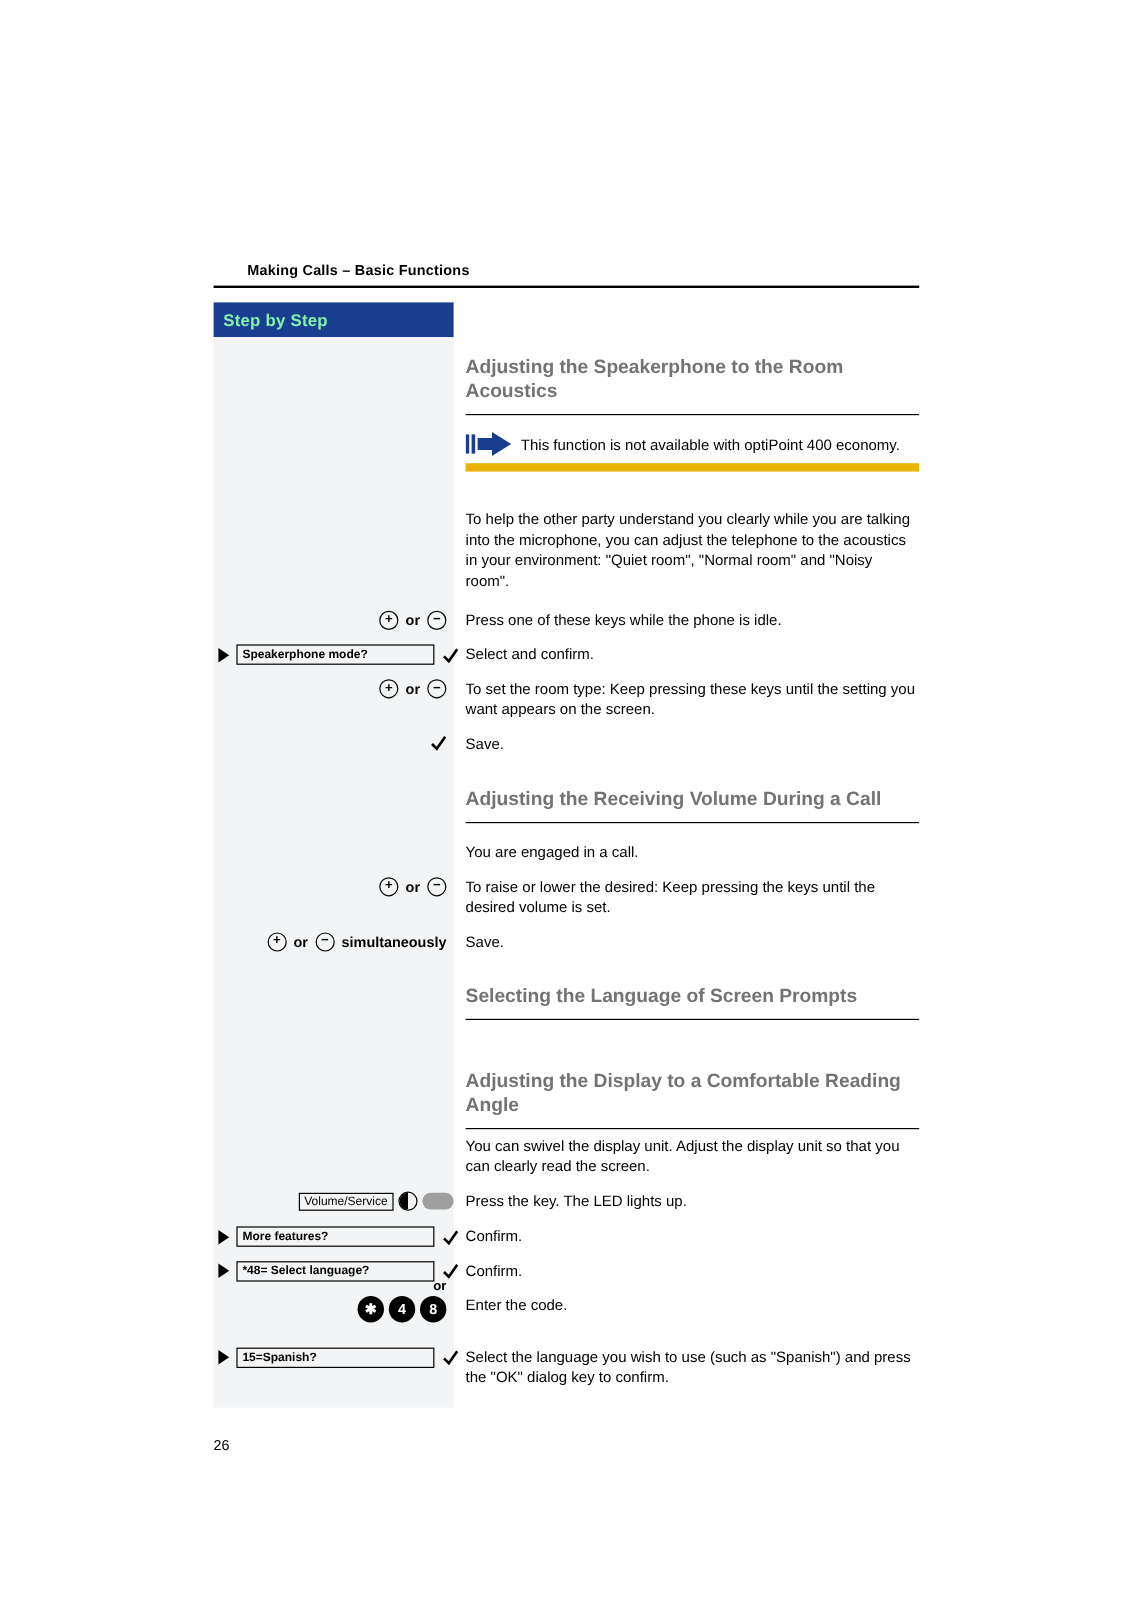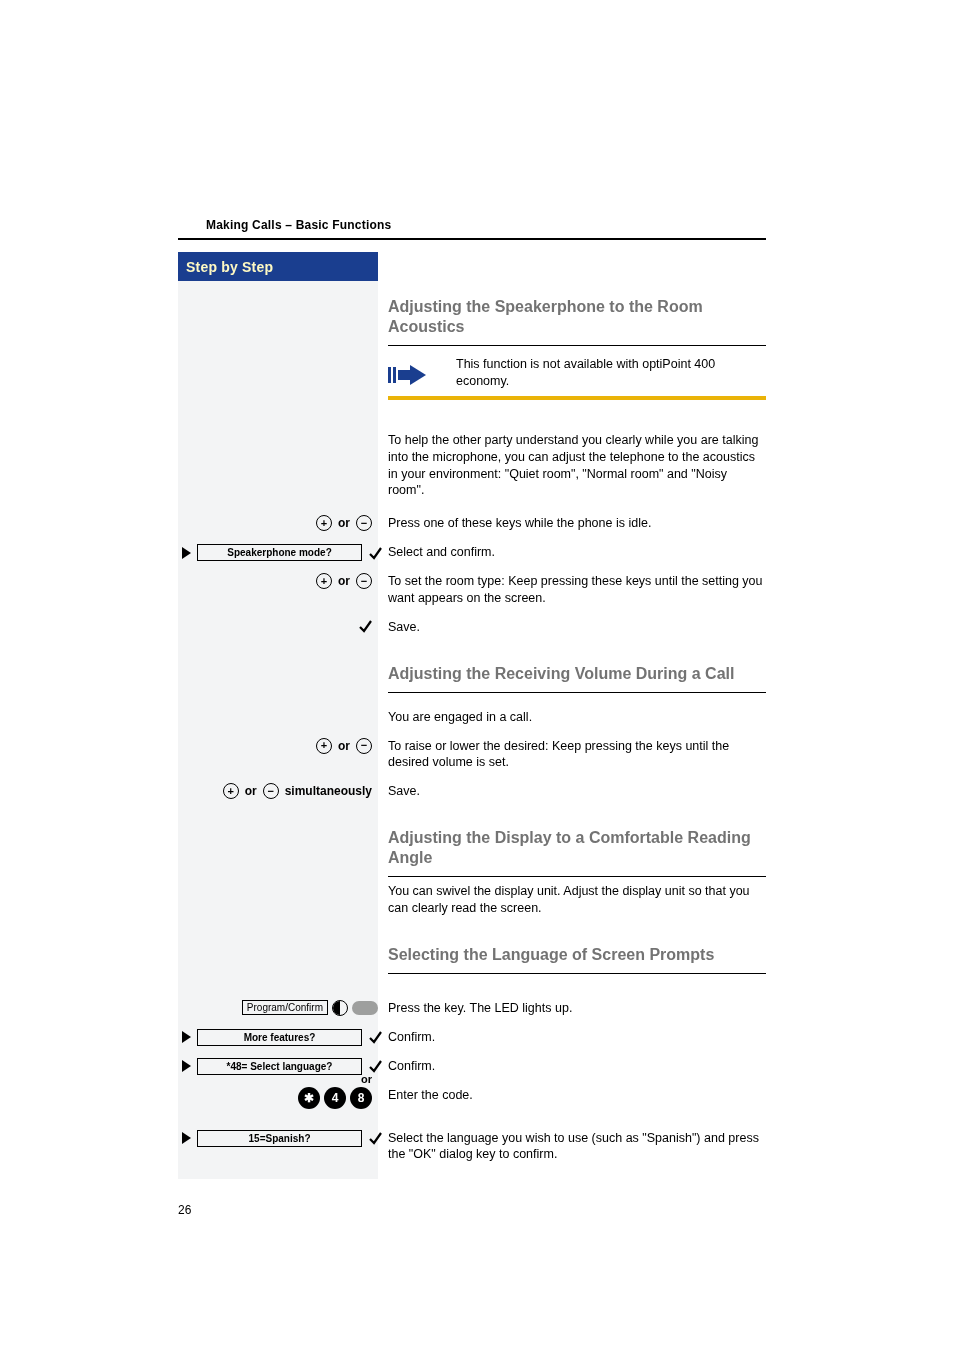--- a/index.html
+++ b/index.html
@@ -31,43 +31,43 @@
   .left-col{
     width:200px;
     flex:0 0 200px;
   }
   .right-col{
     flex:1;
     padding-left:10px;
   }
   .step-banner{
     background:#1a3e8f;
-    color:#fef9c3;
+    color:#86efac;
     font-weight:bold;
     font-size:14px;
     padding:7px 8px 6px 8px;
     letter-spacing:0.2px;
   }
   .section-title{
     color:#737373;
     font-size:16px;
     font-weight:bold;
     margin:16px 0 8px 0;
     line-height:1.25;
   }
   .section-rule{
     border:none;
     border-top:1px solid #000;
     margin:0 0 6px 0;
   }
   .note-box{
     display:flex;
-    align-items:center;
-    gap:30px;
-    border-bottom:4px solid #eab308;
+    align-items:flex-end;
+    gap:8px;
+    border-bottom:7px solid #eab308;
     padding:4px 0 6px 0;
     margin-bottom:10px;
   }
   .note-arrow{
     width:38px;height:20px;flex:0 0 38px;
     margin-top:4px;
   }
   .body-text,.instr{
     font-size:12.5px;
     line-height:1.35;
@@ -83,21 +83,21 @@
     box-sizing:border-box;
   }
   .pm{
     display:inline-flex;align-items:center;justify-content:center;
     width:14px;height:14px;border:1.5px solid #000;border-radius:50%;
     font-size:11px;line-height:1;font-weight:bold;
   }
   .or-txt{font-weight:bold;font-size:12px;}
   .disp-row{
     display:flex;align-items:center;justify-content:flex-end;
-    gap:6px;width:100%;text-align:center;
+    gap:6px;width:100%;
   }
   .disp-arrow{
     width:0;height:0;border-top:6px solid transparent;
     border-bottom:6px solid transparent;border-left:9px solid #000;
     flex:0 0 auto;
   }
   .disp-box{
     border:1px solid #000;
     font-size:10px;
     font-weight:bold;
@@ -273,39 +273,39 @@
           </div>
         </div>
         <div class="rcell">
             <p class="instr">Save.</p>
           </div>
       </div>
 
       <div class="row">
         <div class="lcell"></div>
         <div class="rcell">
+          <div class="section-title">Selecting the Language of Screen Prompts</div>
+          <hr class="section-rule">
+          <div style="height:14px;"></div>
+        </div>
+      </div>
+
+      <div class="row">
+        <div class="lcell"></div>
+        <div class="rcell">
           <div class="section-title">Adjusting the Display to a Comfortable Reading Angle</div>
           <hr class="section-rule">
           <p class="instr">You can swivel the display unit. Adjust the display unit so that you can clearly read the screen.</p>
         </div>
       </div>
 
       <div class="row">
-        <div class="lcell"></div>
-        <div class="rcell">
-          <div class="section-title">Selecting the Language of Screen Prompts</div>
-          <hr class="section-rule">
-          <div style="height:14px;"></div>
-        </div>
-      </div>
-
-      <div class="row">
         <div class="lcell">
           <div class="key-row">
-            <span class="key-box">Program/Confirm</span>
+            <span class="key-box">Volume/Service</span>
             <span class="half-circ"></span>
             <span class="oval-key"></span>
           </div>
         </div>
         <div class="rcell">
             <p class="instr">Press the key. The LED lights up.</p>
           </div>
       </div>
 
       <div class="row">

